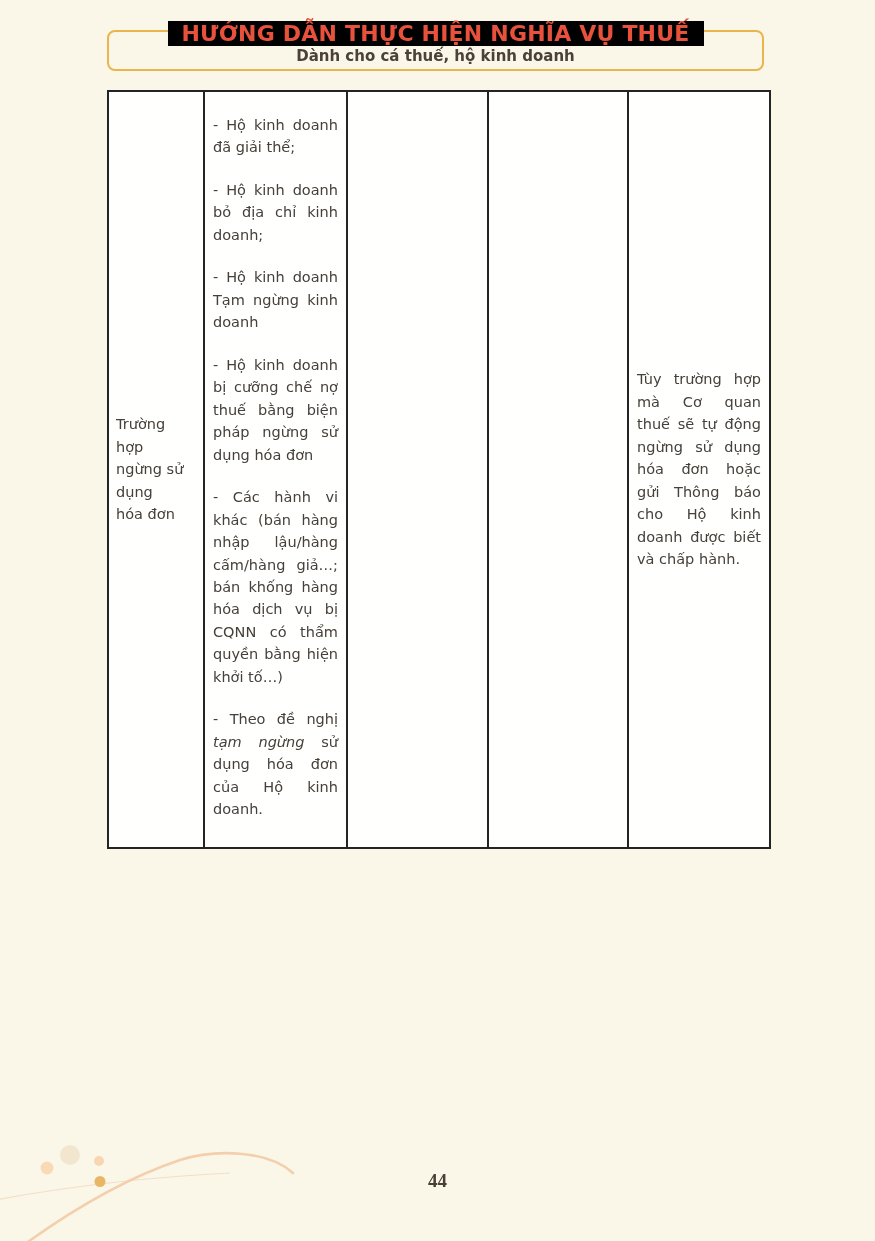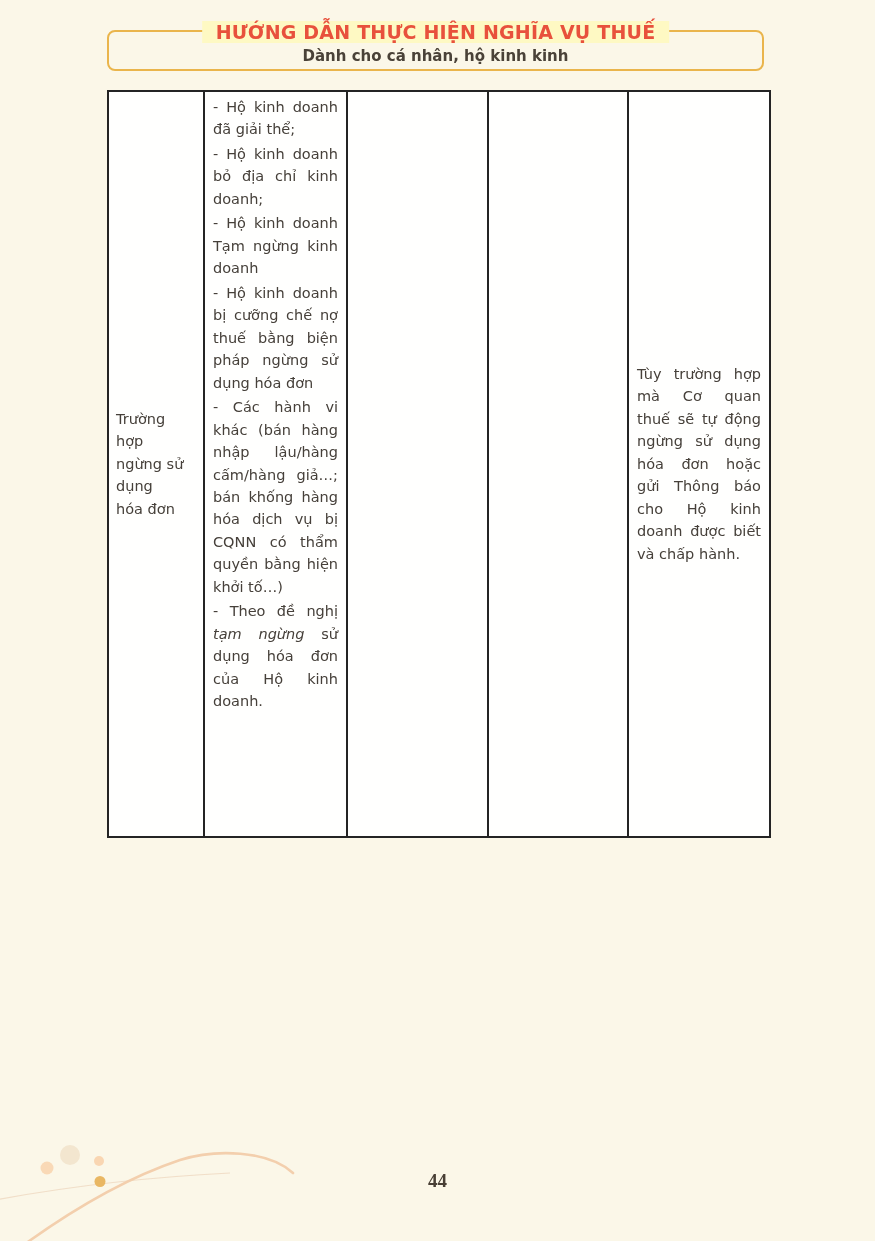--- a/index.html
+++ b/index.html
@@ -15,23 +15,23 @@
   
   .header-box {
     position: absolute; left: 107px; top: 30px;
     width: 653px; height: 37px;
     border: 2px solid #eab54c;
     border-radius: 8px;
   }
   .header-title {
     position: absolute; top: -11px; left: 50%;
     transform: translateX(-50%);
-    background: #fef9c3;
+    background: #000000;
     padding: 0 14px;
-    font-size: 19px; font-weight: bold;
+    font-size: 22px; font-weight: bold;
     color: #e8513c;
     white-space: nowrap;
     letter-spacing: 0.2px;
   }
   .header-subtitle {
     position: absolute; bottom: 4px; left: 0;
     width: 100%;
     text-align: center;
     font-size: 15px; font-weight: bold;
     color: #4a4238;
@@ -55,21 +55,21 @@
   td.col-case {
     vertical-align: middle;
     text-align: left;
     padding-left: 7px; padding-right: 19px;
   }
   td.col-list {
     vertical-align: top;
     padding-top: 2px;
   }
   td.col-list p {
-    margin: 2px 0;
+    margin: 20px 0;
     text-align: justify;
   }
   td.col-empty { vertical-align: top; }
   td.col-note {
     vertical-align: middle;
     text-align: justify;
   }
   .em-bi { font-weight: normal; font-style: italic; }
 
   
@@ -84,21 +84,21 @@
   .decor-svg {
     position: absolute; left: 0; top: 1100px;
     width: 330px; height: 141px;
   }
 </style>
 </head>
 <body>
 
 <div class="header-box">
   <div class="header-title">HƯỚNG DẪN THỰC HIỆN NGHĨA VỤ THUẾ</div>
-  <div class="header-subtitle">Dành cho cá nhân, hộ kinh kinh</div>
+  <div class="header-subtitle">Dành cho cá thuế, hộ kinh doanh</div>
 </div>
 
 <table class="doc-table">
   <colgroup>
     <col style="width:96px">
     <col style="width:143px">
     <col style="width:141px">
     <col style="width:140px">
     <col style="width:142px">
   </colgroup>

